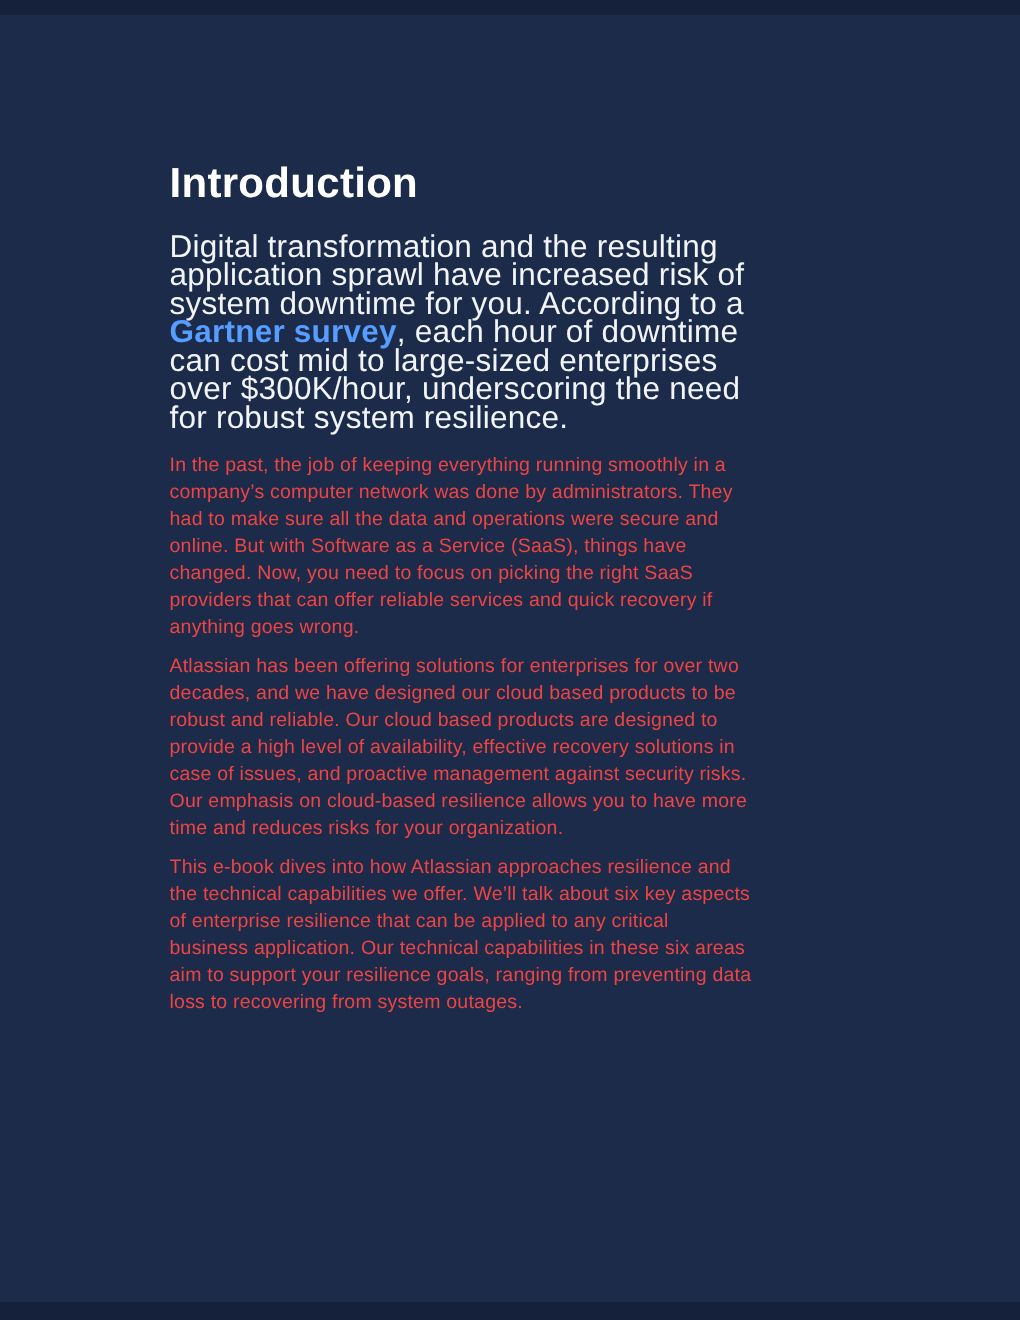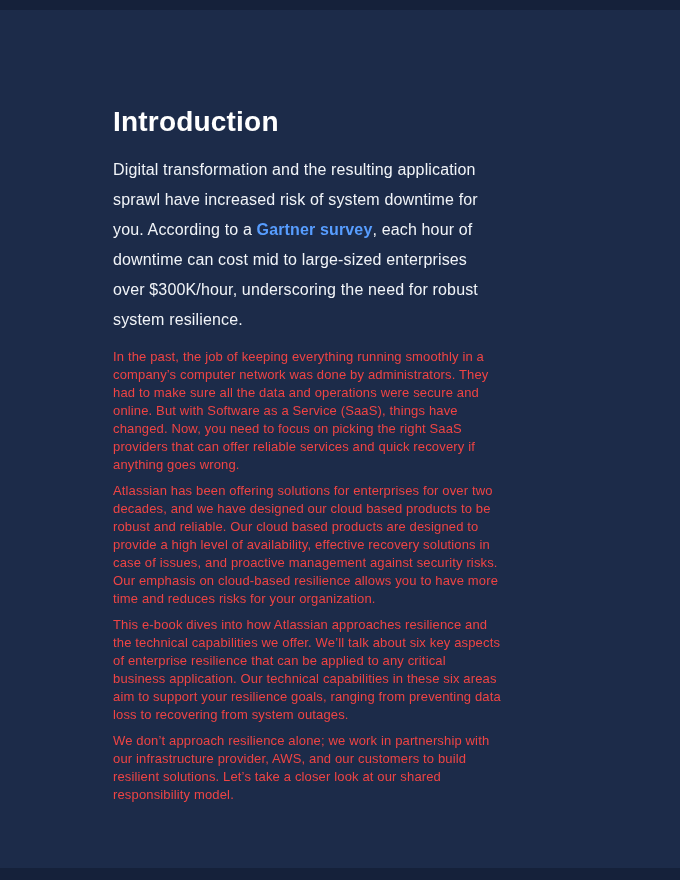--- a/index.html
+++ b/index.html
@@ -25,22 +25,22 @@
   h1.title {
     color: #FFFFFF;
     font-size: 28px;
     line-height: 34px;
     font-weight: 700;
     letter-spacing: 0.2px;
     margin: 0 0 16px 0;
   }
   p.lead {
     color: #F1F4F8;
-    font-size: 16px;
-    line-height: 30px;
+    font-size: 21px;
+    line-height: 19px;
     letter-spacing: 0.15px;
     margin: 0 0 13px 0;
   }
   p.lead a {
     color: #579DFF;
     font-weight: 700;
     text-decoration: none;
     cursor: pointer;
   }
   p.body {
@@ -60,16 +60,15 @@
     <h1 class="title">Introduction</h1>
 
     <p class="lead"><span>Digital transformation and the resulting application sprawl have increased risk of system downtime for you. According to a </span><a>Gartner survey</a><span>, each hour of downtime can cost mid to large-sized enterprises over $300K/hour, underscoring the need for robust system resilience.</span></p>
 
     <p class="body">In the past, the job of keeping everything running smoothly in a company’s computer network was done by administrators. They had to make sure all the data and operations were secure and online. But with Software as a Service (SaaS), things have changed. Now, you need to focus on picking the right SaaS providers that can offer reliable services and quick recovery if anything goes wrong.</p>
 
     <p class="body">Atlassian has been offering solutions for enterprises for over two decades, and we have designed our cloud based products to be robust and reliable. Our cloud based products are designed to provide a high level of availability, effective recovery solutions in case of issues, and proactive management against security risks. Our emphasis on cloud-based resilience allows you to have more time and reduces risks for your organization.</p>
 
     <p class="body">This e-book dives into how Atlassian approaches resilience and the technical capabilities we offer. We’ll talk about six key aspects of enterprise resilience that can be applied to any critical business application. Our technical capabilities in these six areas aim to support your resilience goals, ranging from preventing data loss to recovering from system outages.</p>
 
-    <p class="body">We don’t approach resilience alone; we work in partnership with our infrastructure provider, AWS, and our customers to build resilient solutions. Let’s take a closer look at our shared responsibility model.</p>
 
   </div>
 </div>
 
 </body></html>

